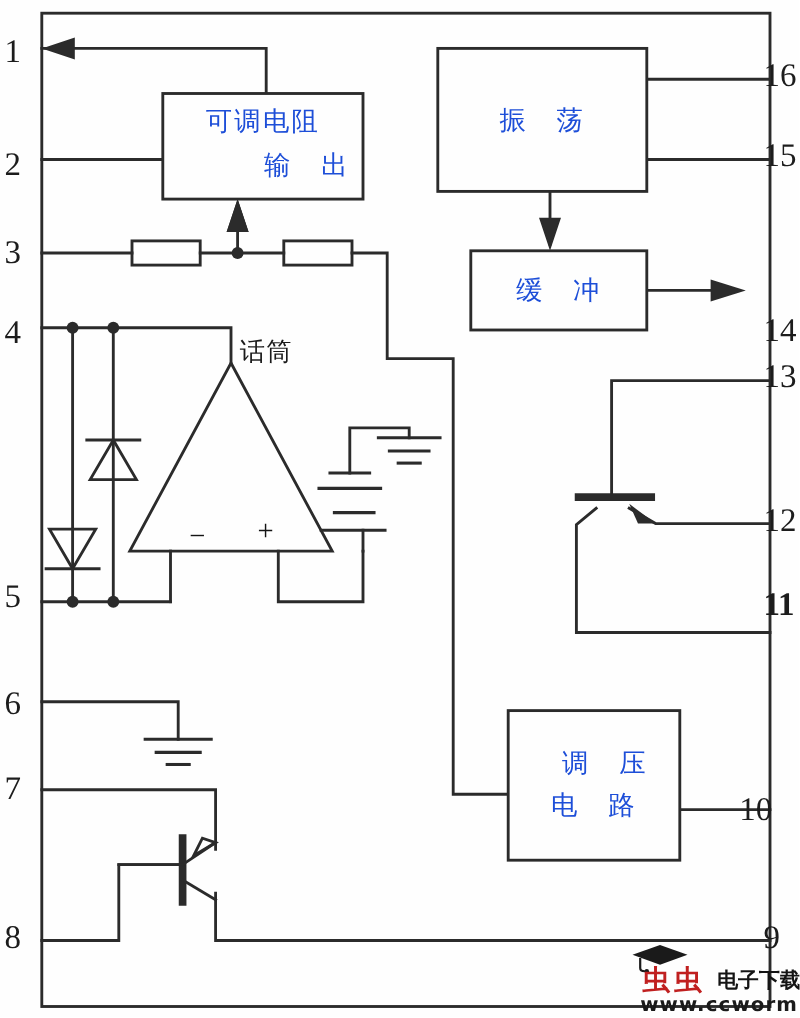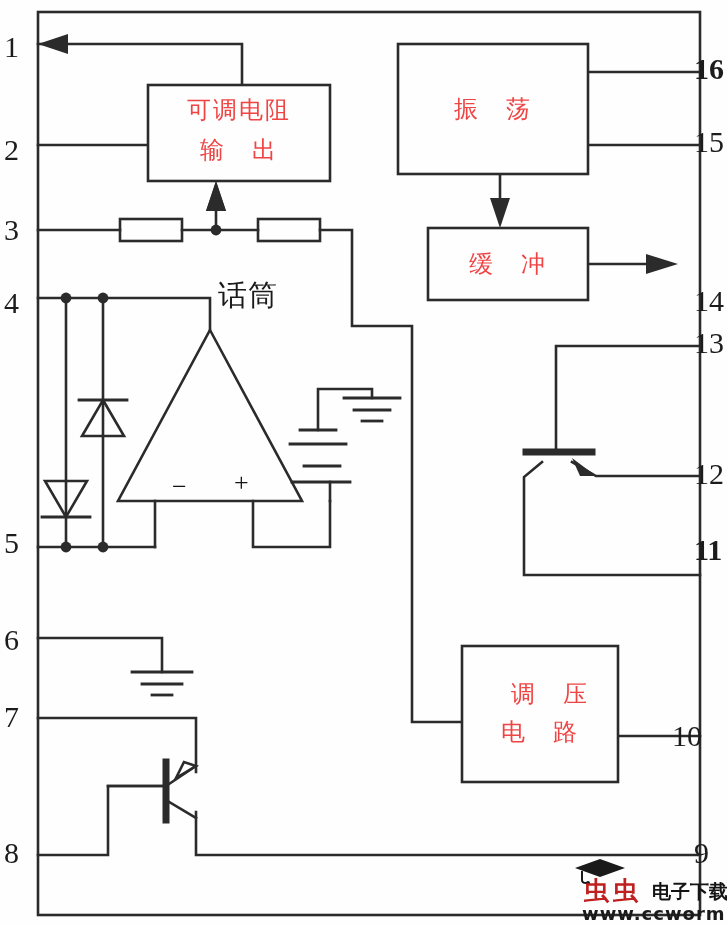--- a/index.html
+++ b/index.html
@@ -28,33 +28,34 @@
     font-family: "Liberation Serif", "DejaVu Serif", serif;
     font-size: 30px;
     color: #1c1c1c;
     line-height: 1;
     white-space: nowrap;
   }
   .blk-label {
     position: absolute;
     font-family: "DejaVu Sans", "Liberation Sans", sans-serif;
     font-size: 24px;
-    color: #ef4444;
+    color: #1d4ed8;
     line-height: 1.22;
     text-align: center;
     white-space: nowrap;
     letter-spacing: 2px;
   }
   .plain-label {
     position: absolute;
     font-family: "DejaVu Sans", "Liberation Sans", sans-serif;
-    font-size: 29px;
+    font-size: 23px;
     color: #1a1a1a;
     white-space: nowrap;
     letter-spacing: 1px;
+    margin-top: 28px;
   }
   .opsign {
     position: absolute;
     font-family: "Liberation Serif", "DejaVu Serif", serif;
     font-size: 26px;
     color: #141414;
     line-height: 1;
   }
   
   #watermark {
@@ -218,31 +219,31 @@
 
   <div class="pin-num" style="left:4px; top:32px;">1</div>
   <div class="pin-num" style="left:4px; top:135px;">2</div>
   <div class="pin-num" style="left:4px; top:215px;">3</div>
   <div class="pin-num" style="left:4px; top:288px;">4</div>
   <div class="pin-num" style="left:4px; top:528px;">5</div>
   <div class="pin-num" style="left:4px; top:625px;">6</div>
   <div class="pin-num" style="left:4px; top:702px;">7</div>
   <div class="pin-num" style="left:4px; top:838px;">8</div>
 
-  <div class="pin-num" style="left:694px; top:54px;font-weight:bold;">16</div>
+  <div class="pin-num" style="left:694px; top:54px;">16</div>
   <div class="pin-num" style="left:694px; top:127px;">15</div>
   <div class="pin-num" style="left:694px; top:246px;margin-top:40px;">14</div>
   <div class="pin-num" style="left:694px; top:328px;">13</div>
   <div class="pin-num" style="left:694px; top:459px;">12</div>
   <div class="pin-num" style="left:694px; top:535px;font-weight:bold;">11</div>
   <div class="pin-num" style="left:672px; top:721px;">10</div>
   <div class="pin-num" style="left:694px; top:838px;">9</div>
 
   <div class="blk-label" style="left:148px; top:96px; width:182px;">可调电阻</div>
-  <div class="blk-label" style="left:148px; top:136px; width:182px;">输　出</div>
+  <div class="blk-label" style="left:148px; top:136px; width:182px;padding-left:40px;">输　出</div>
 
   <div class="blk-label" style="left:398px; top:95px; width:190px;">振　荡</div>
 
   <div class="blk-label" style="left:428px; top:250px; width:160px;">缓　冲</div>
 
   <div class="blk-label" style="left:462px; top:680px; width:176px;">调　压</div>
   <div class="blk-label" style="left:462px; top:718px; width:156px;">电　路</div>
 
   <div class="plain-label" style="left:218px; top:276px;">话筒</div>
 

